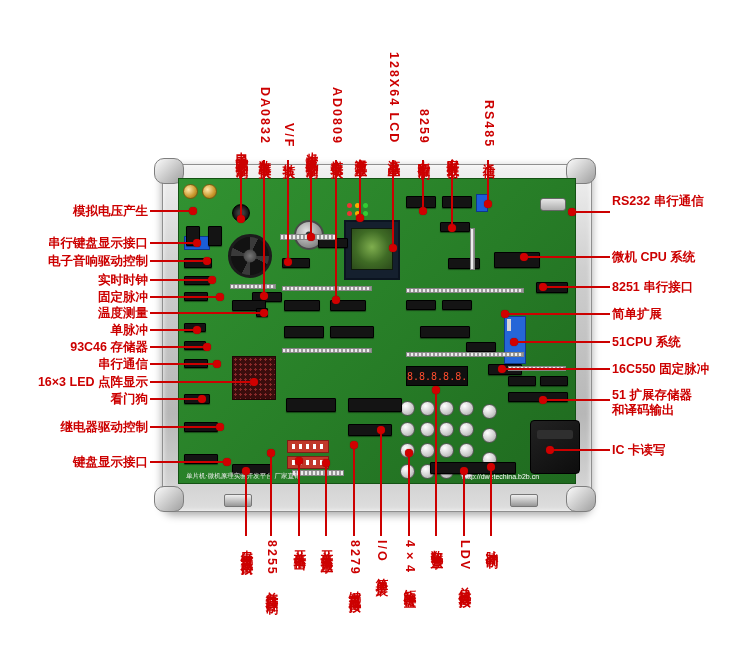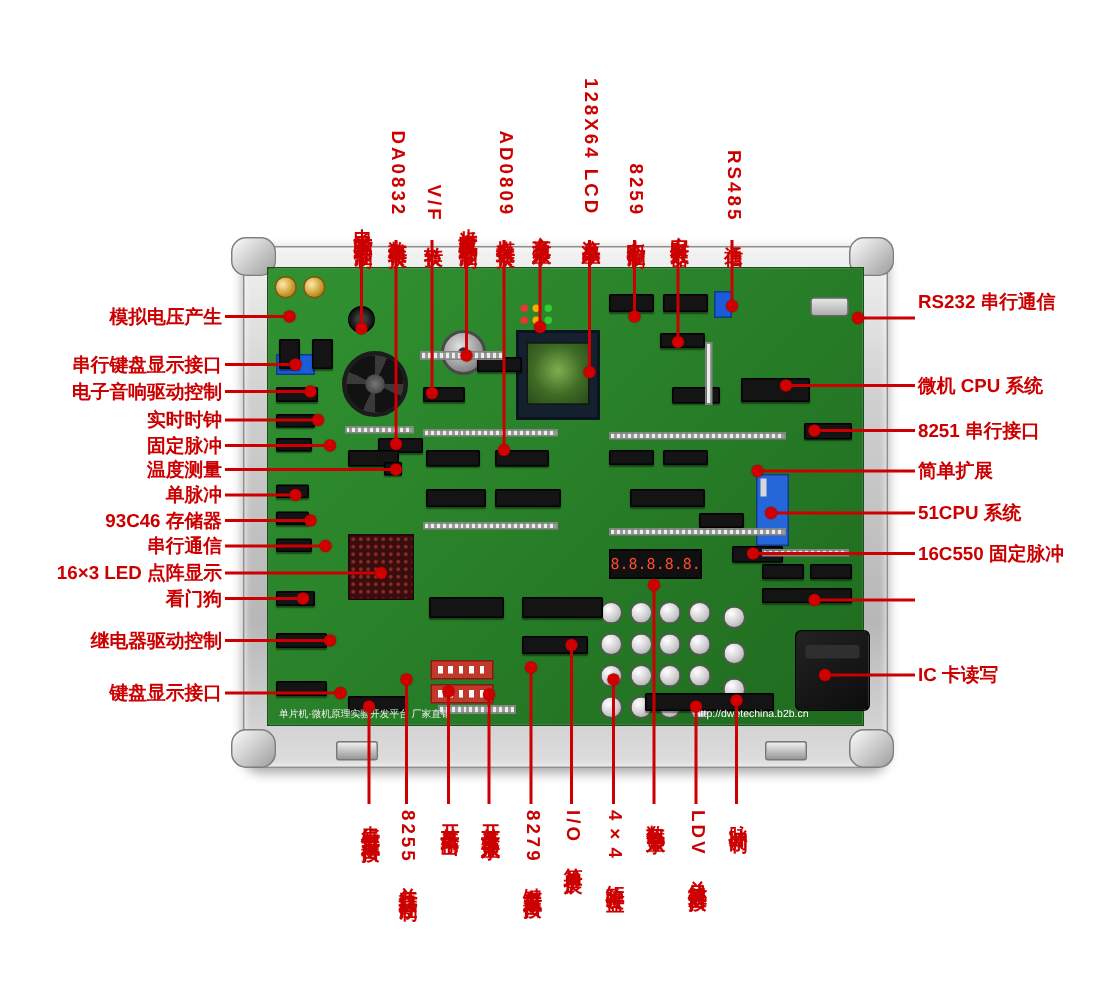--- a/index.html
+++ b/index.html
@@ -311,20 +311,24 @@
   <i class="dot" style="left:501px;top:310px"></i>
 
   <span class="lbl right" style="top:335px">51CPU 系统</span>
   <i class="ln" style="left:514px;top:341px;width:96px;height:2px"></i>
   <i class="dot" style="left:510px;top:338px"></i>
 
   <span class="lbl right" style="top:362px">16C550 固定脉冲</span>
   <i class="ln" style="left:502px;top:368px;width:108px;height:2px"></i>
   <i class="dot" style="left:498px;top:365px"></i>
 
+  <div class="lbl right" style="top:388px">
+    <span style="display:block">51 扩展存储器</span>
+    <span style="display:block">和译码输出</span>
+  </div>
   <i class="ln" style="left:543px;top:399px;width:67px;height:2px"></i>
   <i class="dot" style="left:539px;top:396px"></i>
 
   <span class="lbl right" style="top:443px">IC 卡读写</span>
   <i class="ln" style="left:550px;top:449px;width:60px;height:2px"></i>
   <i class="dot" style="left:546px;top:446px"></i>
 
   <span class="lbl v bottom" style="left:239px">串行键盘显示接口</span>
   <i class="ln" style="left:245px;top:471px;width:2px;height:65px"></i>
   <i class="dot" style="left:242px;top:467px"></i>

